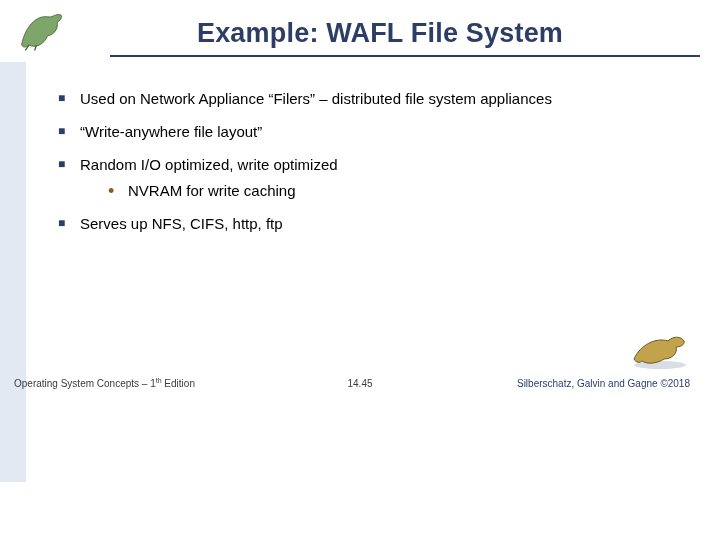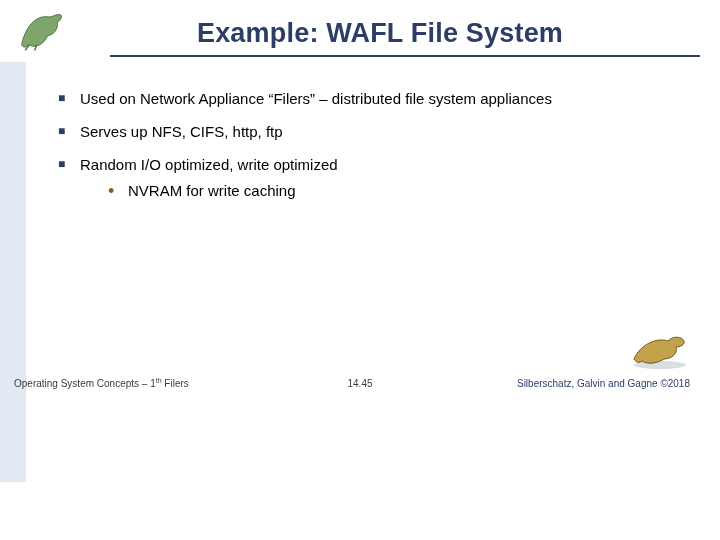--- a/index.html
+++ b/index.html
@@ -135,36 +135,37 @@
   </svg>
 
   <div class="header">
     <div class="title">Example: WAFL File System</div>
     <hr class="rule">
   </div>
 
   <div class="content">
     <ul class="list1">
       <li><span>Used on Network Appliance “Filers” – distributed file system appliances</span></li>
-      <li><span>Serves up NFS, CIFS, http, ftp</span></li>
+      <li><span>“Write-anywhere file layout”</span></li>
       <li>
         <span>Random I/O optimized, write optimized</span>
         <ul class="list2">
           <li><span>NVRAM for write caching</span></li>
         </ul>
       </li>
+      <li><span>Serves up NFS, CIFS, http, ftp</span></li>
     </ul>
   </div>
 
   <svg class="dino-bottom" viewBox="0 0 60 38">
     <ellipse cx="30" cy="34" rx="26" ry="4" fill="#d9dde4"></ellipse>
     <path d="M4 28 C10 14 26 6 38 10 C44 4 52 6 54 10 C55 14 50 16 46 16 C48 22 42 28 34 28 C28 32 18 34 12 30 C10 32 6 32 4 28 Z" fill="#c2a24a" stroke="#6e5a22" stroke-width="1"></path>
   </svg>
 
   <div class="footer">
     <span class="footer-left">
-      <span>Operating System Concepts – 1</span><sup>th</sup><span> Filers</span>
+      <span>Operating System Concepts – 1</span><sup>th</sup><span> Edition</span>
     </span>
     <span class="footer-center">14.45</span>
     <span class="footer-right">Silberschatz, Galvin and Gagne ©2018</span>
   </div>
 
 </div>
 
 </body></html>

